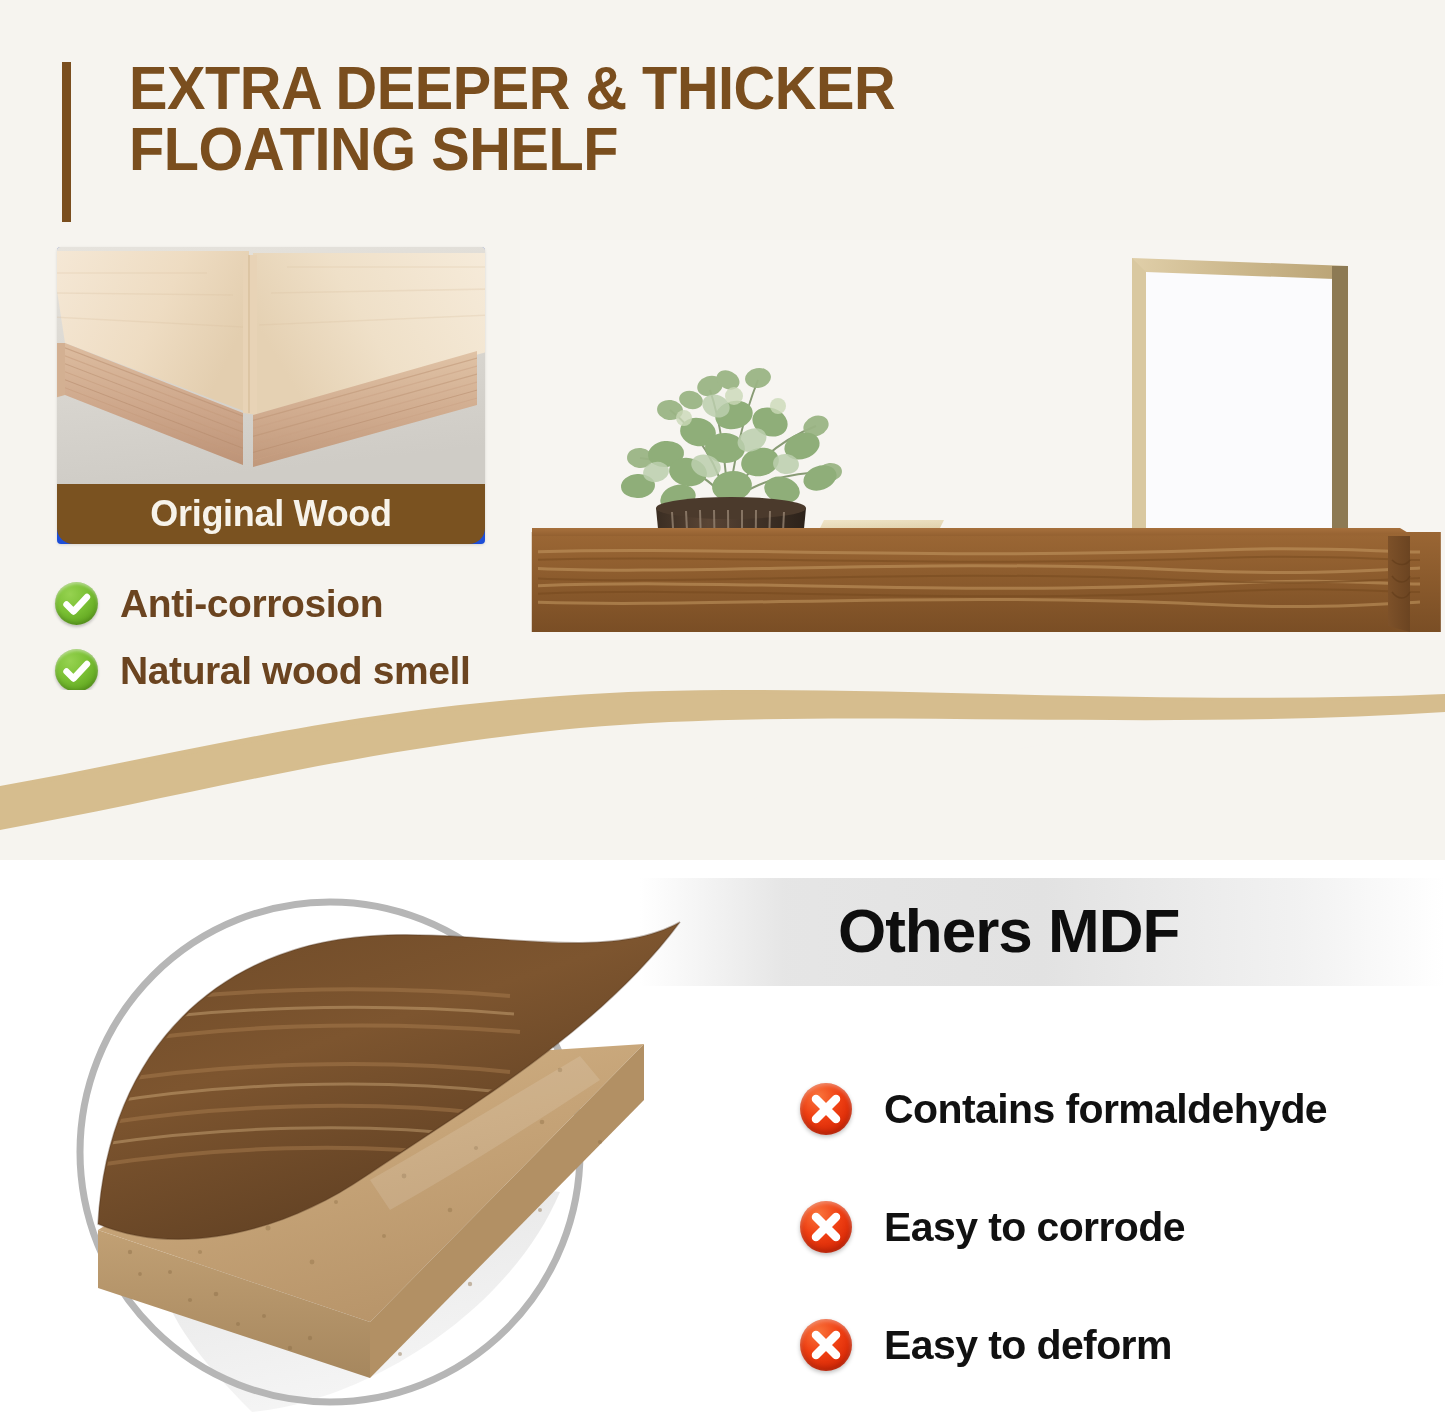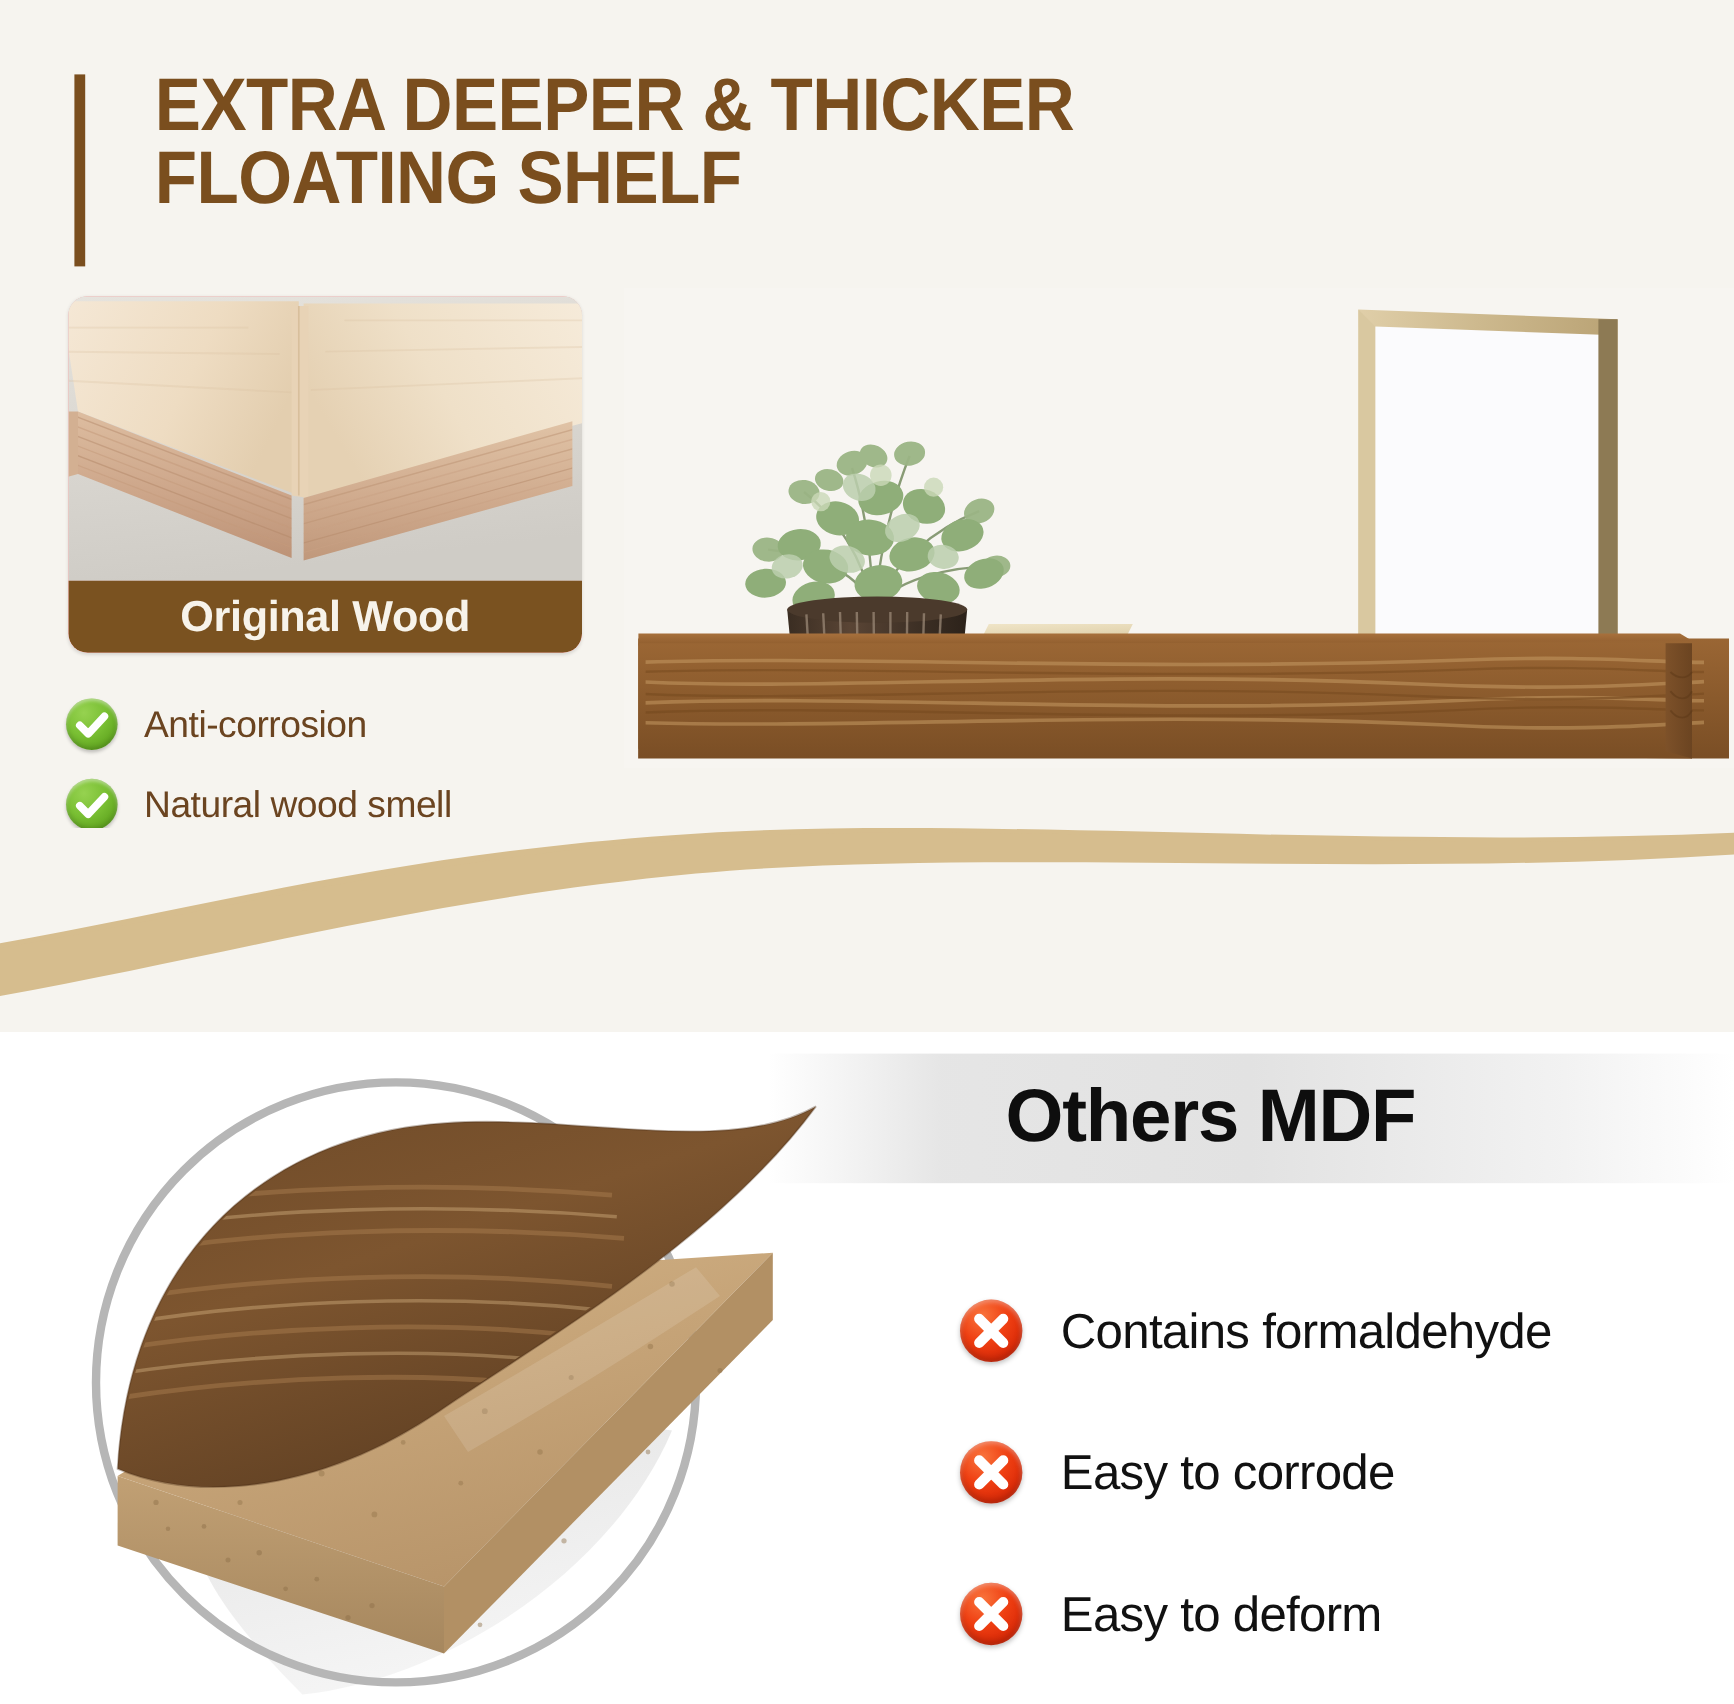--- a/index.html
+++ b/index.html
@@ -32,41 +32,41 @@
     line-height:0.98;
     letter-spacing:-0.5px;
     transform:scaleX(0.93);
     transform-origin:left top;
     white-space:pre-line;
   }
 
   
   .wood-card{
     position:absolute;left:57px;top:247px;width:428px;height:297px;
-    border-radius:16px;
+    border-radius:4px;
     overflow:hidden;
-    background:#fca5a5;
+    background:#1d4ed8;
     box-shadow:0 1px 3px rgba(0,0,0,.12);
   }
   .wood-photo{position:absolute;left:0;top:0;width:428px;height:237px;overflow:hidden;background:linear-gradient(170deg,#dfdcd6 0%,#d3d0ca 100%);}
   .wood-caption{
     position:absolute;left:0;bottom:0;width:428px;height:60px;
     background:#7a5220;
     display:flex;align-items:center;justify-content:center;
     border-bottom-left-radius:16px;border-bottom-right-radius:16px;
   }
   .wood-caption span{
     color:#f7f3ea;font-weight:bold;font-size:36px;letter-spacing:-0.3px;
   }
 
   
   .pros{position:absolute;left:55px;top:570px;}
   .pro-row{display:flex;align-items:center;height:67px;}
   .pro-label{
-    margin-left:22px;color:#6b4420;font-weight:normal;font-size:31px;letter-spacing:-0.4px;
+    margin-left:22px;color:#6b4420;font-weight:bold;font-size:39px;letter-spacing:-0.4px;
   }
   .chk{
     width:43px;height:43px;border-radius:50%;flex:none;position:relative;
     background:radial-gradient(circle at 35% 28%, #96d250 0%, #79bf33 45%, #4f9312 100%);
     box-shadow:0 2px 3px rgba(0,0,0,.22), inset 0 -2px 4px rgba(0,0,0,.18), inset 0 2px 3px rgba(255,255,255,.45);
   }
   .chk svg, .xmk svg{position:absolute;left:0;top:0;}
 
   
   .scene{position:absolute;left:520px;top:240px;width:925px;height:400px;}
@@ -78,21 +78,21 @@
     position:absolute;left:640px;top:18px;width:805px;height:108px;
     background:linear-gradient(90deg, rgba(232,232,232,0) 0%, rgba(228,228,228,.95) 18%, rgba(226,226,226,1) 50%, rgba(236,236,236,.7) 82%, rgba(255,255,255,0) 100%);
   }
   .mdf-title{
     position:absolute;left:838px;top:35px;
     color:#0e0e0e;font-weight:bold;font-size:62px;letter-spacing:-1px;text-align:center;
   }
 
   .cons{position:absolute;left:800px;top:190px;}
   .con-row{display:flex;align-items:center;height:118px;}
-  .con-label{margin-left:32px;color:#111111;font-weight:normal;font-size:41px;letter-spacing:-0.6px;}
+  .con-label{margin-left:32px;color:#111111;font-weight:bold;font-size:41px;letter-spacing:-0.6px;}
   .xmk{
     width:52px;height:52px;border-radius:50%;flex:none;position:relative;
     background:radial-gradient(circle at 36% 26%, #f9743c 0%, #ef3f12 42%, #c91900 100%);
     box-shadow:0 2px 4px rgba(0,0,0,.25), inset 0 -3px 6px rgba(0,0,0,.2), inset 0 2px 4px rgba(255,255,255,.4);
   }
 
   .mdf-illo{position:absolute;left:40px;top:20px;width:680px;height:540px;}
 </style>
 </head>
 <body>

